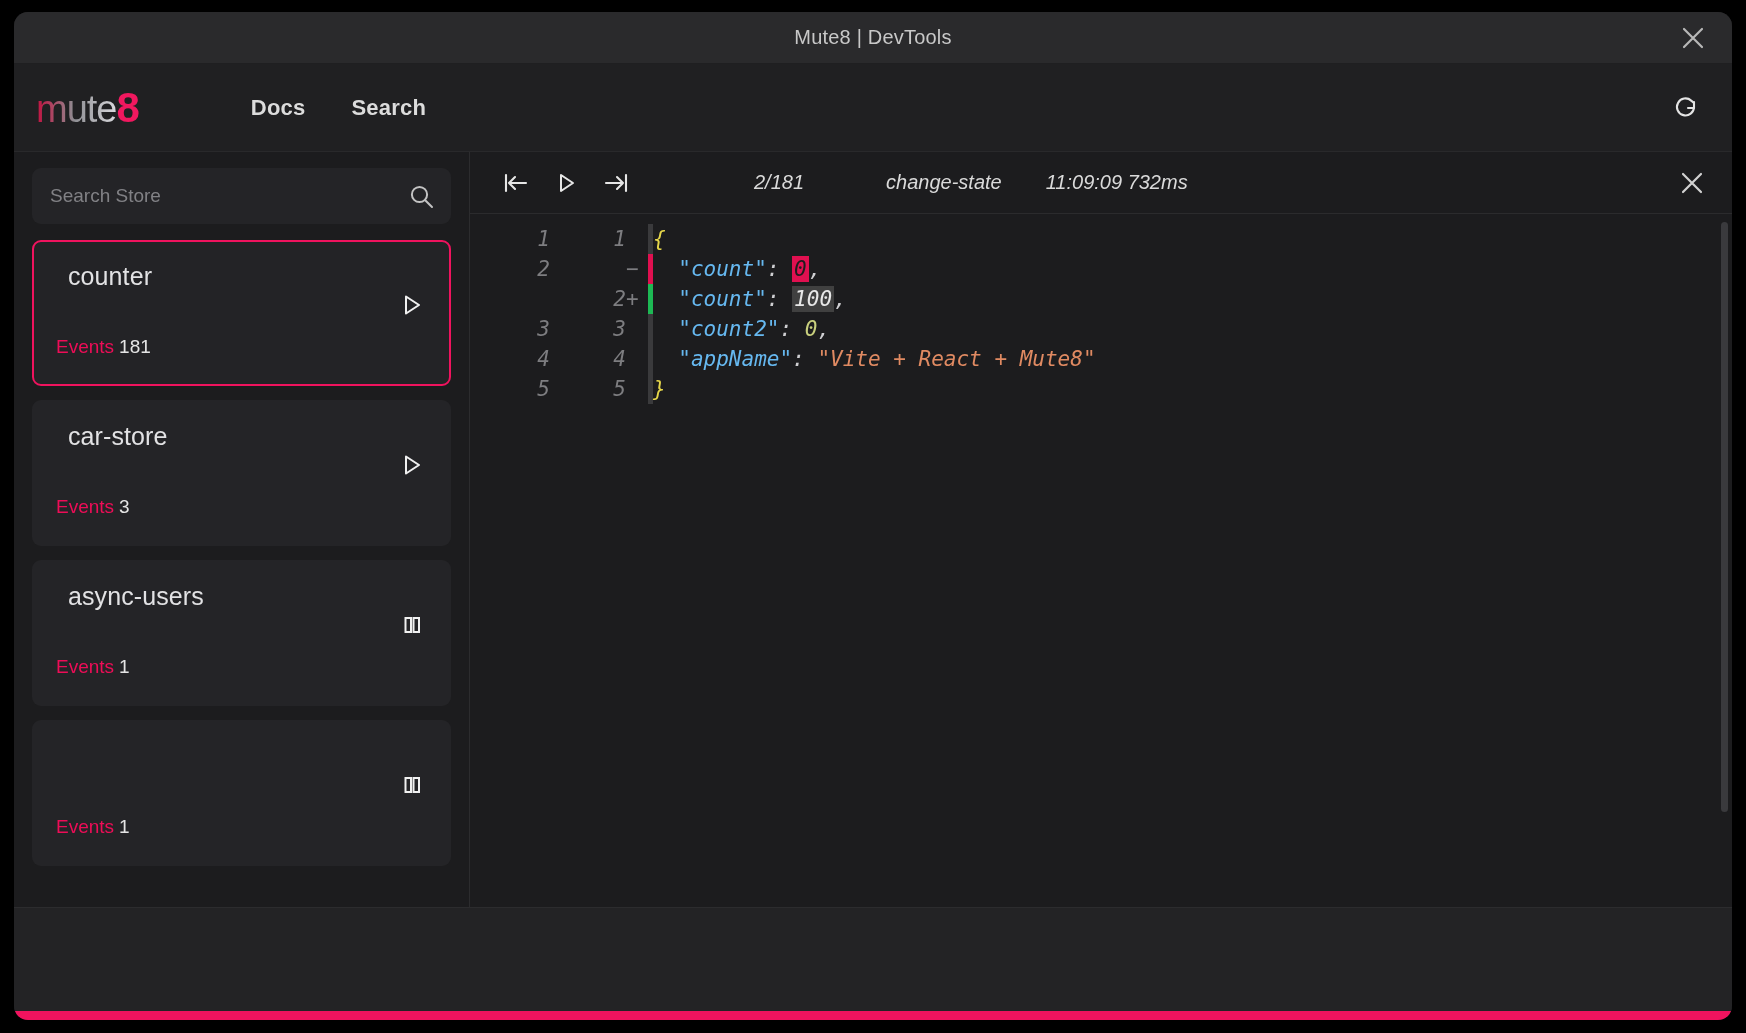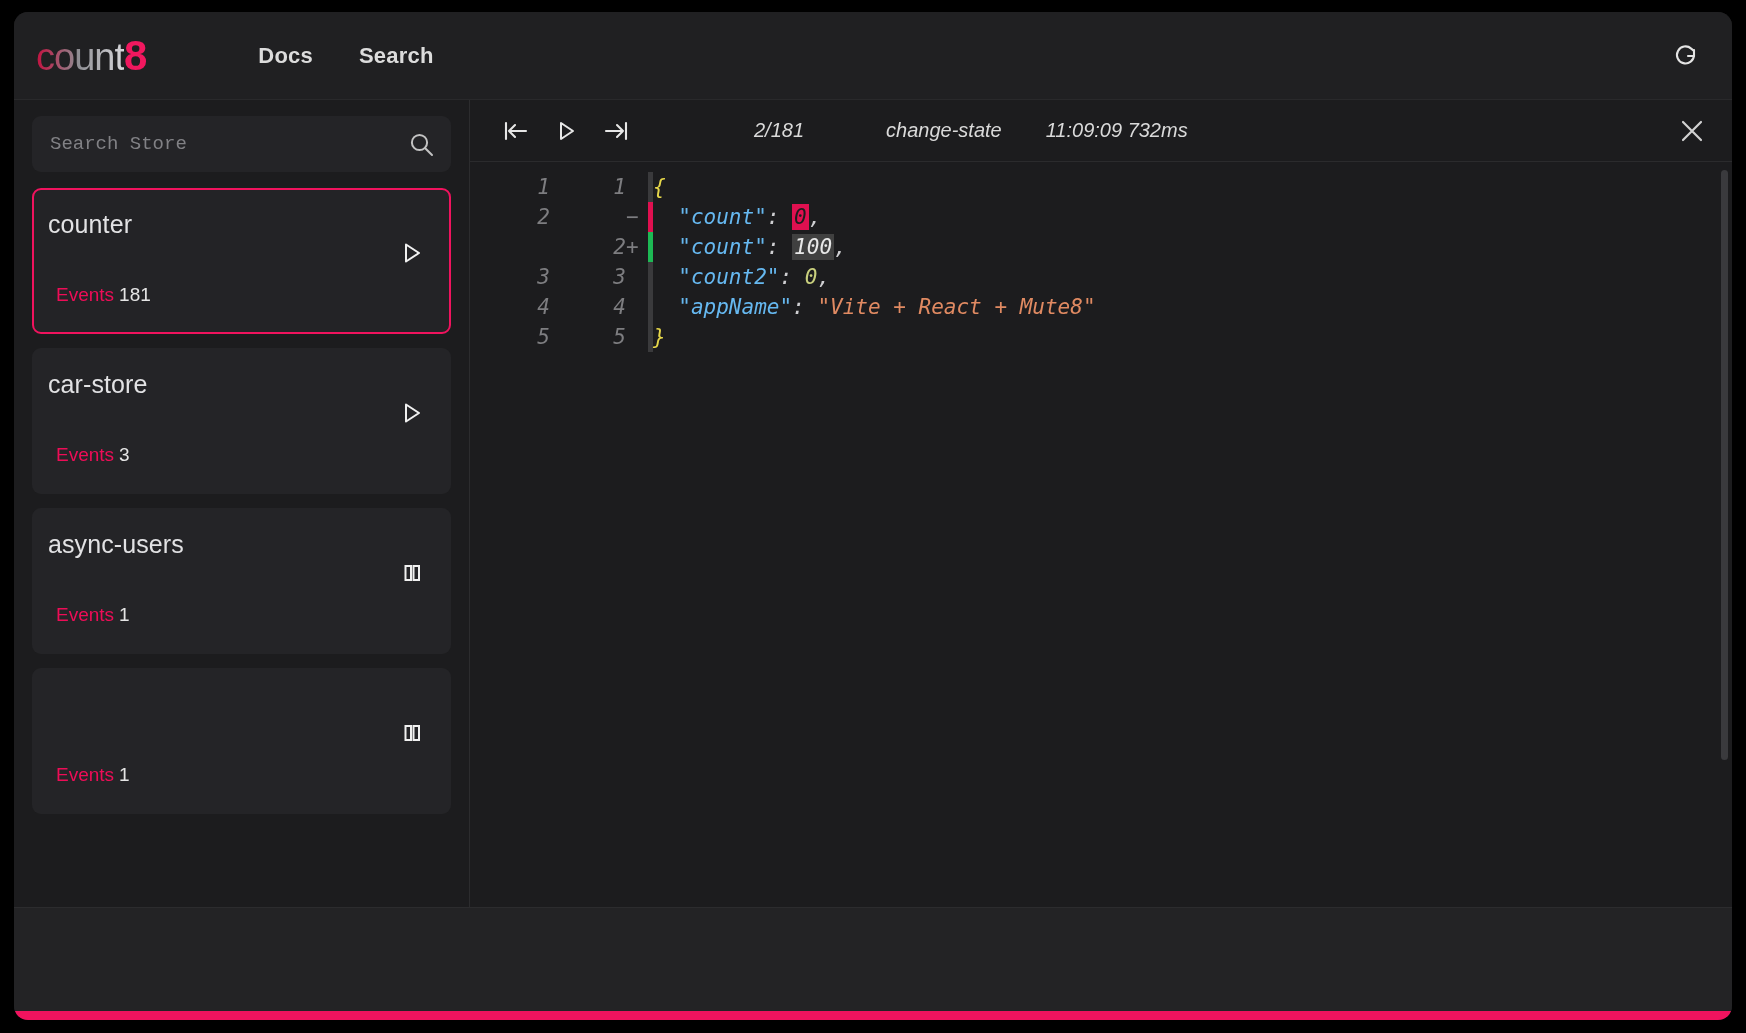--- a/index.html
+++ b/index.html
@@ -133,33 +133,33 @@
     display: flex;
     align-items: center;
     padding: 0 16px 0 18px;
     margin-bottom: 16px;
   }
   .search-input {
     flex: 1 1 auto;
     background: transparent;
     border: none;
     outline: none;
-    font-family: Liberation Mono, monospace;
+    font-family: Liberation Sans, sans-serif;
     font-size: 19px;
     color: #d0d0d0;
   }
   .search-input::placeholder { color: #818185; }
   .search-icon { flex: 0 0 auto; display: flex; cursor: pointer; }
 
   .store-card {
     background: #242427;
     border-radius: 9px;
     height: 146px;
     margin-bottom: 14px;
-    padding: 20px 22px 0 14px;
+    padding: 20px 22px 0 34px;
     position: relative;
     cursor: pointer;
     border: 2px solid transparent;
   }
   .store-card.selected {
     border: 2px solid #f0135e;
     background: #232326;
   }
   .store-name {
     font-size: 25px;
@@ -303,24 +303,32 @@
     height: 9px;
     flex: 0 0 9px;
     background: #f0135e;
   }
 </style>
 </head>
 <body>
 
 <div id="app-window">
 
+  <div class="titlebar">
+    <div class="titlebar-title">Mute8 | DevTools</div>
+    <div class="titlebar-close">
+      <svg width="26" height="26" viewBox="0 0 26 26">
+        <path d="M4 4 L22 22 M22 4 L4 22" stroke="#b8b8b8" stroke-width="2.2" fill="none" stroke-linecap="round"></path>
+      </svg>
+    </div>
+  </div>
 
   <div class="navbar">
     <div class="logo">
-      <span class="logo-mute">count</span>
+      <span class="logo-mute">mute</span>
         <span class="logo-8">8</span>
     </div>
     <div class="nav-links">
       <span class="nav-link">Docs</span>
       <span class="nav-link">Search</span>
     </div>
     <div class="nav-refresh">
       <svg width="30" height="30" viewBox="0 0 30 30">
         <path d="M23 9 V15 H17" stroke="#e4e4e4" stroke-width="2.1" fill="none" stroke-linecap="round" stroke-linejoin="round"></path>
         <path d="M23 15 A8.5 8.5 0 1 1 20.2 8.6 L23 11" stroke="#e4e4e4" stroke-width="2.1" fill="none" stroke-linecap="round" transform="translate(0,-1)"></path>

